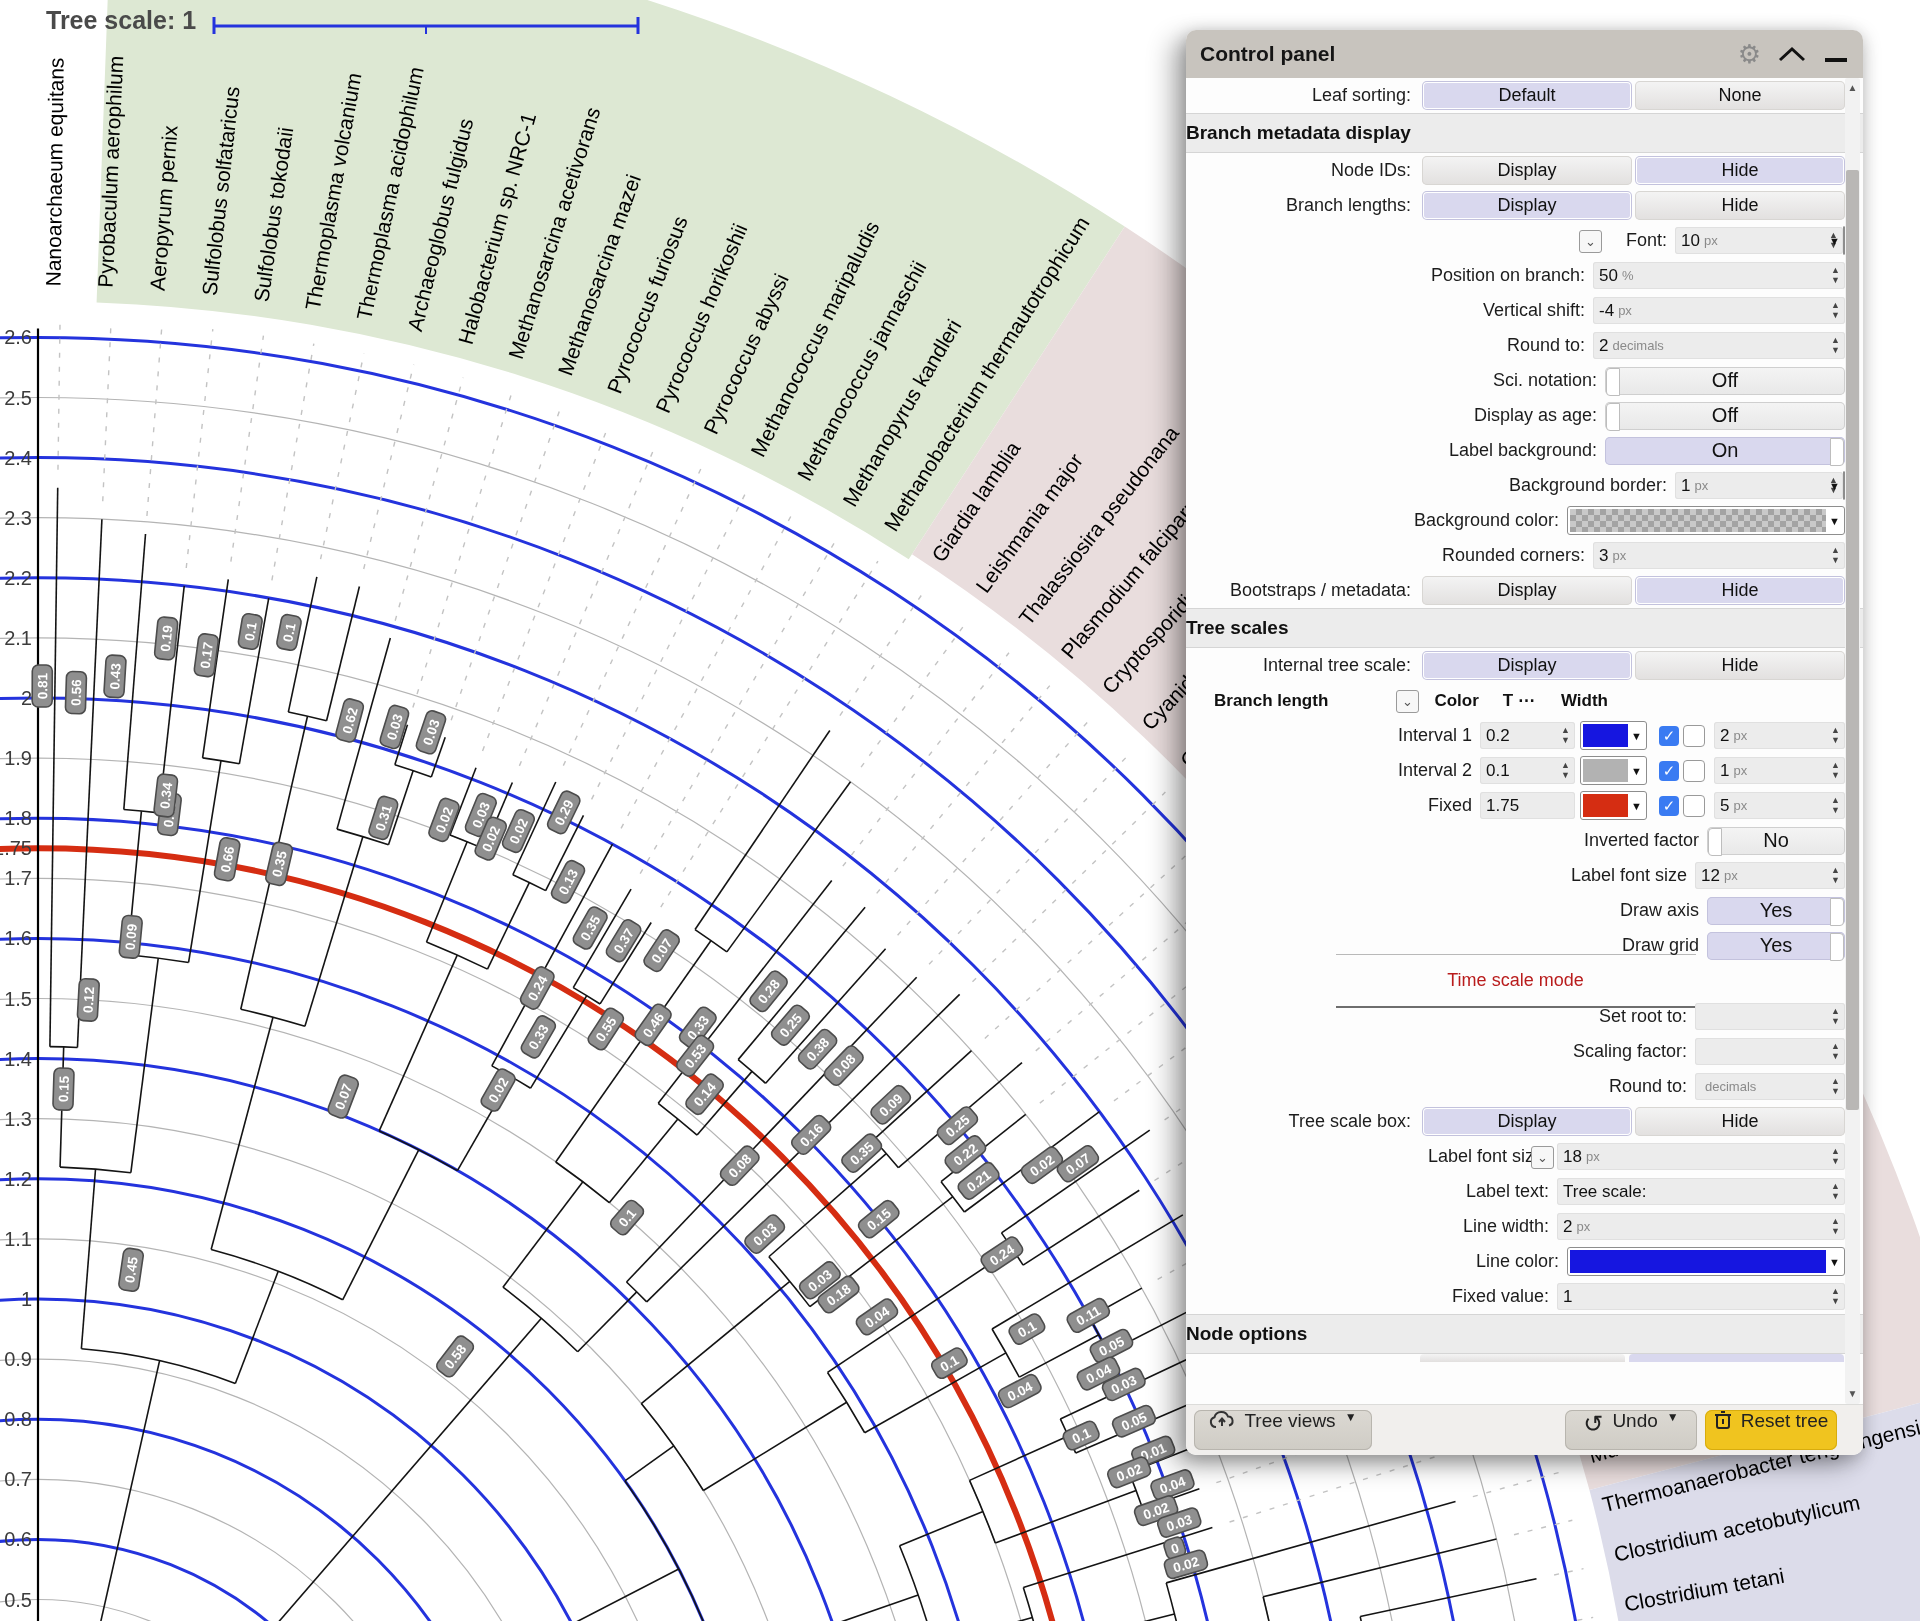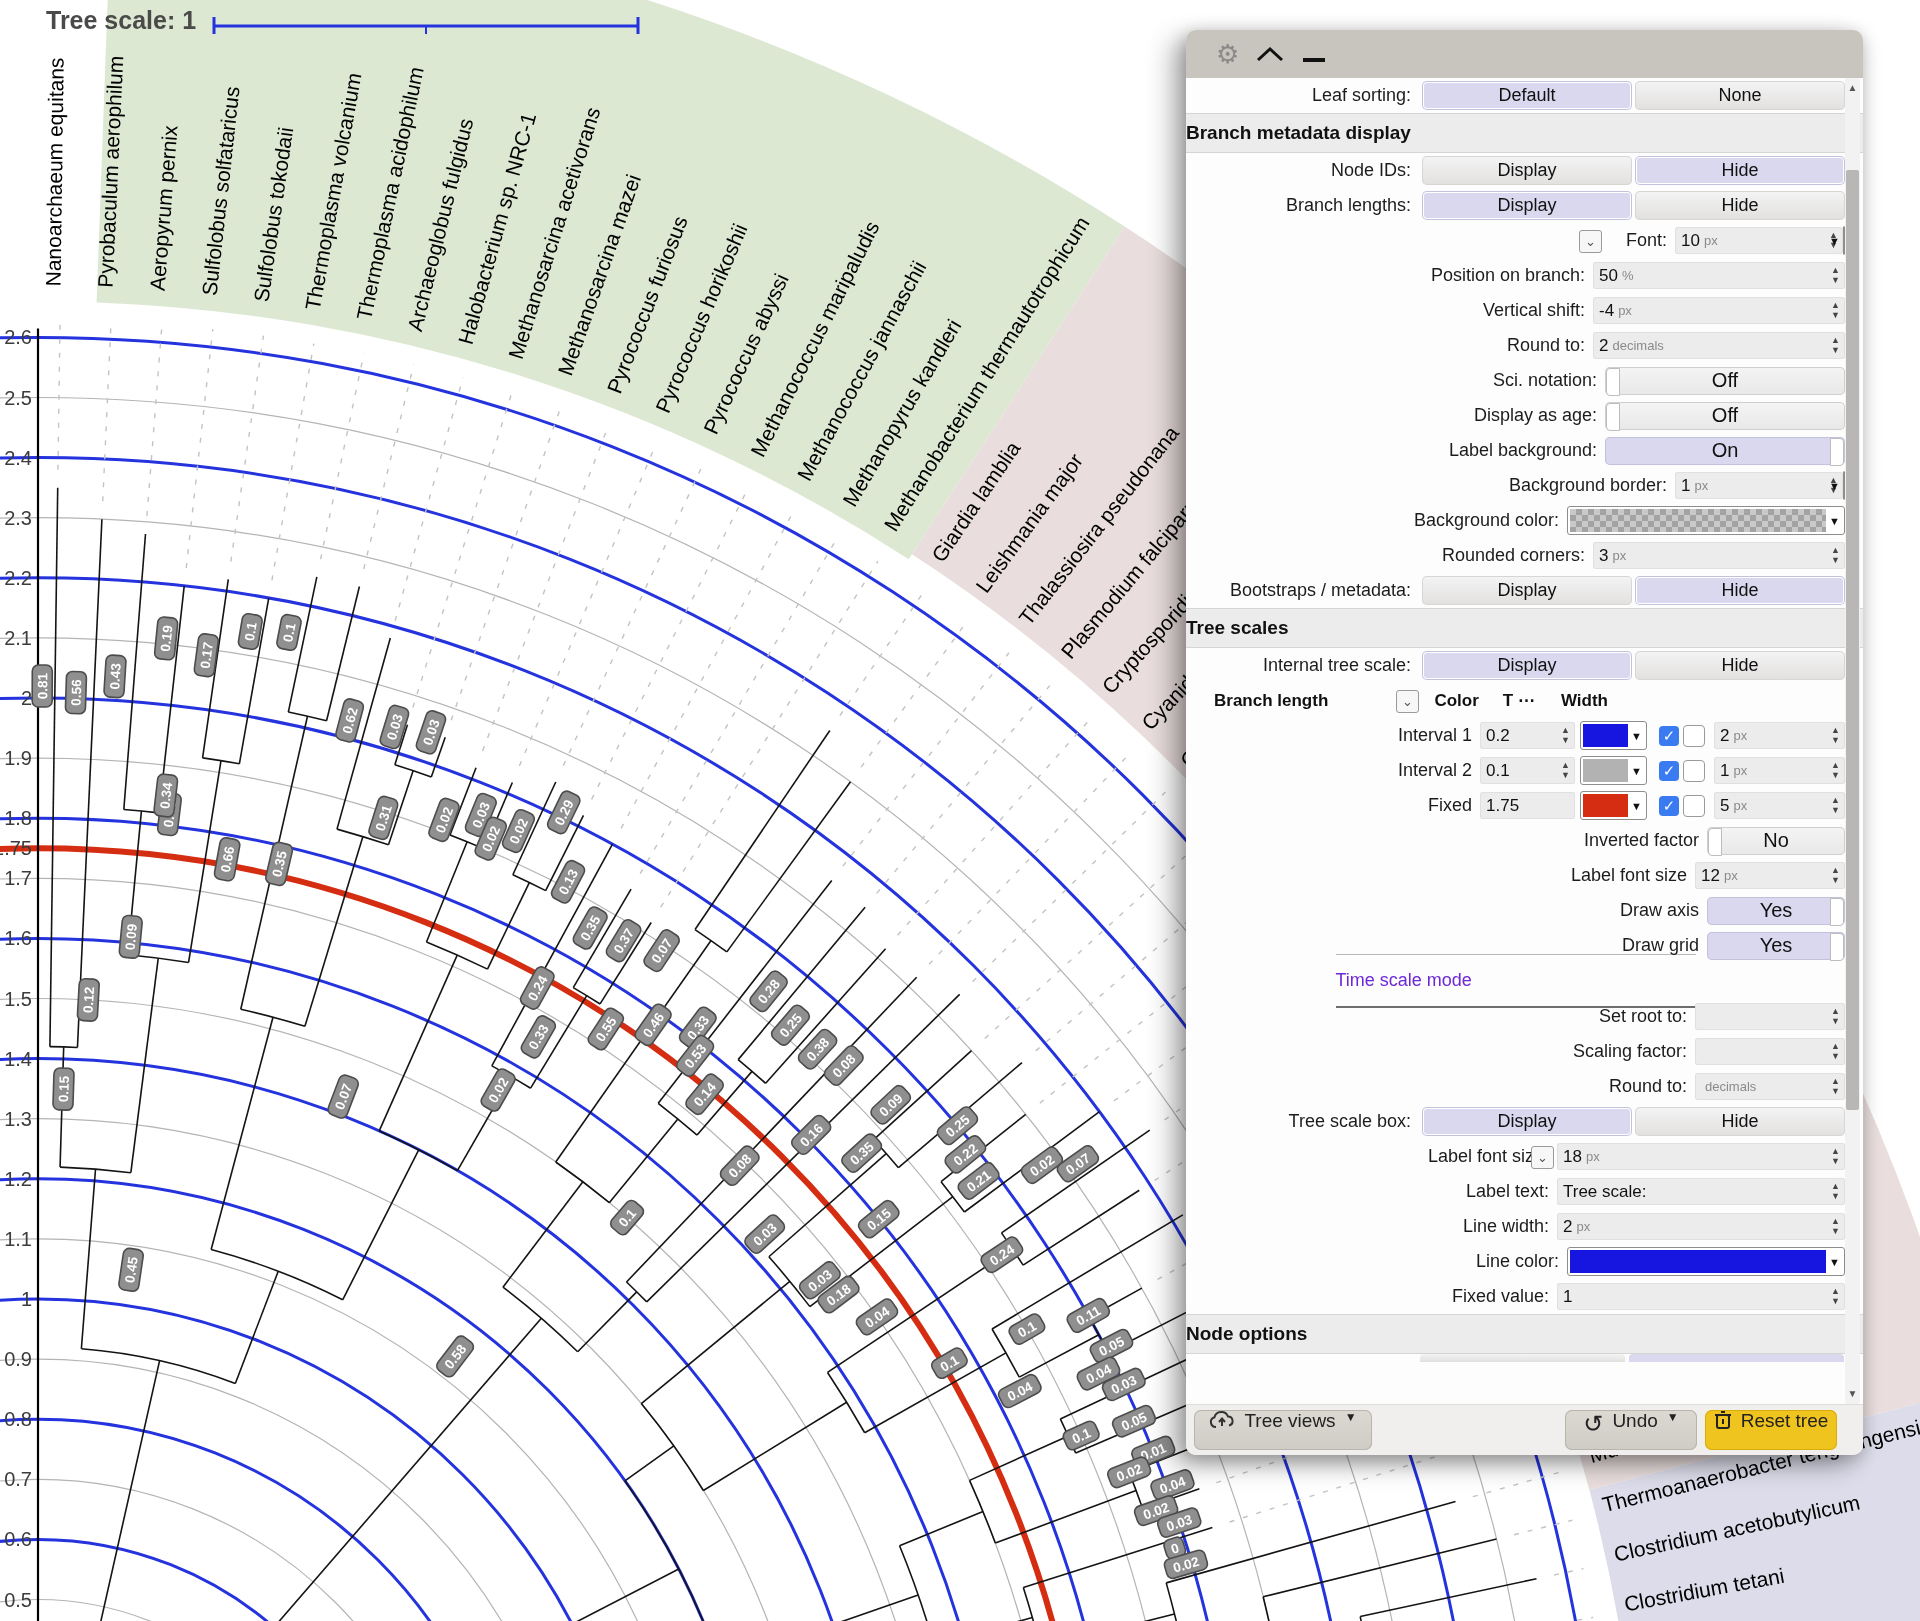--- a/index.html
+++ b/index.html
@@ -17,21 +17,21 @@
      padding:0 14px;flex:none;}
   #panel-title{font-size:21px;font-weight:bold;color:#151515;flex:1;}
   .hicon{color:#1c1c1c;margin-left:16px;}
   #gear-ic{font-size:26px;color:#8a8a8a;}
   #collapse-ic svg, #min-ic svg{display:block;}
   #panel-body{position:relative;flex:1;overflow:hidden;padding-right:0;}
   .row{height:35px;display:flex;align-items:center;position:relative;}
   .sec{height:38px;display:flex;align-items:center;background:#ececec;border-top:1px solid #d5d5d5;
      border-bottom:1px solid #d5d5d5;font-weight:bold;font-size:19px;color:#111;padding-left:0;}
   .subsec{height:36px;display:flex;align-items:center;justify-content:center;}
-  .subsec .in{width:360px;margin-right:18px;font-size:18px;color:#6d28d9;
+  .subsec .in{width:360px;margin-right:18px;text-align:center;font-size:18px;color:#b91c1c;
      border-top:1px solid #b9b9b9;border-bottom:2px solid #6e6e6e;padding:15px 0;}
   .rlabel{font-size:18px;color:#1c1c1c;text-align:right;flex:1;white-space:nowrap;}
   .gap{width:8px;flex:none;}
   .ctrlzone{flex:none;margin-right:18px;display:flex;align-items:center;justify-content:flex-end;}
   .seg{display:flex;}
   .segbtn{width:210px;height:29px;margin-left:3px;border-radius:5px;display:flex;align-items:center;justify-content:center;
      font-size:18px;color:#111;background:linear-gradient(#f4f4f4,#e2e0df);box-shadow:inset 0 0 0 1px #d8d6d3;cursor:pointer;}
   .segbtn.sel{background:#d9d8ee;box-shadow:inset 0 0 0 1px #c3c2dd, inset 0 0 0 2px #ffffff;}
   .inputbox{height:27px;background:#ececec;border-radius:3px;display:flex;align-items:center;padding:0 6px;
      position:relative;box-shadow:inset 0 0 0 1px #e0e0e0;}
@@ -634,20 +634,21 @@
     <svg width="440" height="26">
       <line x1="4" y1="18" x2="428" y2="18" stroke="#2433dd" stroke-width="3"></line>
       <line x1="4" y1="9" x2="4" y2="27" stroke="#2433dd" stroke-width="3"></line>
       <line x1="428" y1="9" x2="428" y2="27" stroke="#2433dd" stroke-width="3"></line>
       <line x1="216" y1="18" x2="216" y2="26" stroke="#2433dd" stroke-width="2"></line>
     </svg>
   </div>
 
   <div id="panel">
     <div id="panel-header">
+      <span id="panel-title">Control panel</span>
       <span class="hicon" id="gear-ic">⚙</span>
       <span class="hicon" id="collapse-ic">
         <svg width="30" height="18">
             <polyline points="3,15 15,4 27,15" fill="none" stroke="#111" stroke-width="3"></polyline>
           </svg>
       </span>
       <span class="hicon" id="min-ic">
         <svg width="26" height="18">
             <line x1="2" y1="15" x2="24" y2="15" stroke="#111" stroke-width="4"></line>
           </svg>

